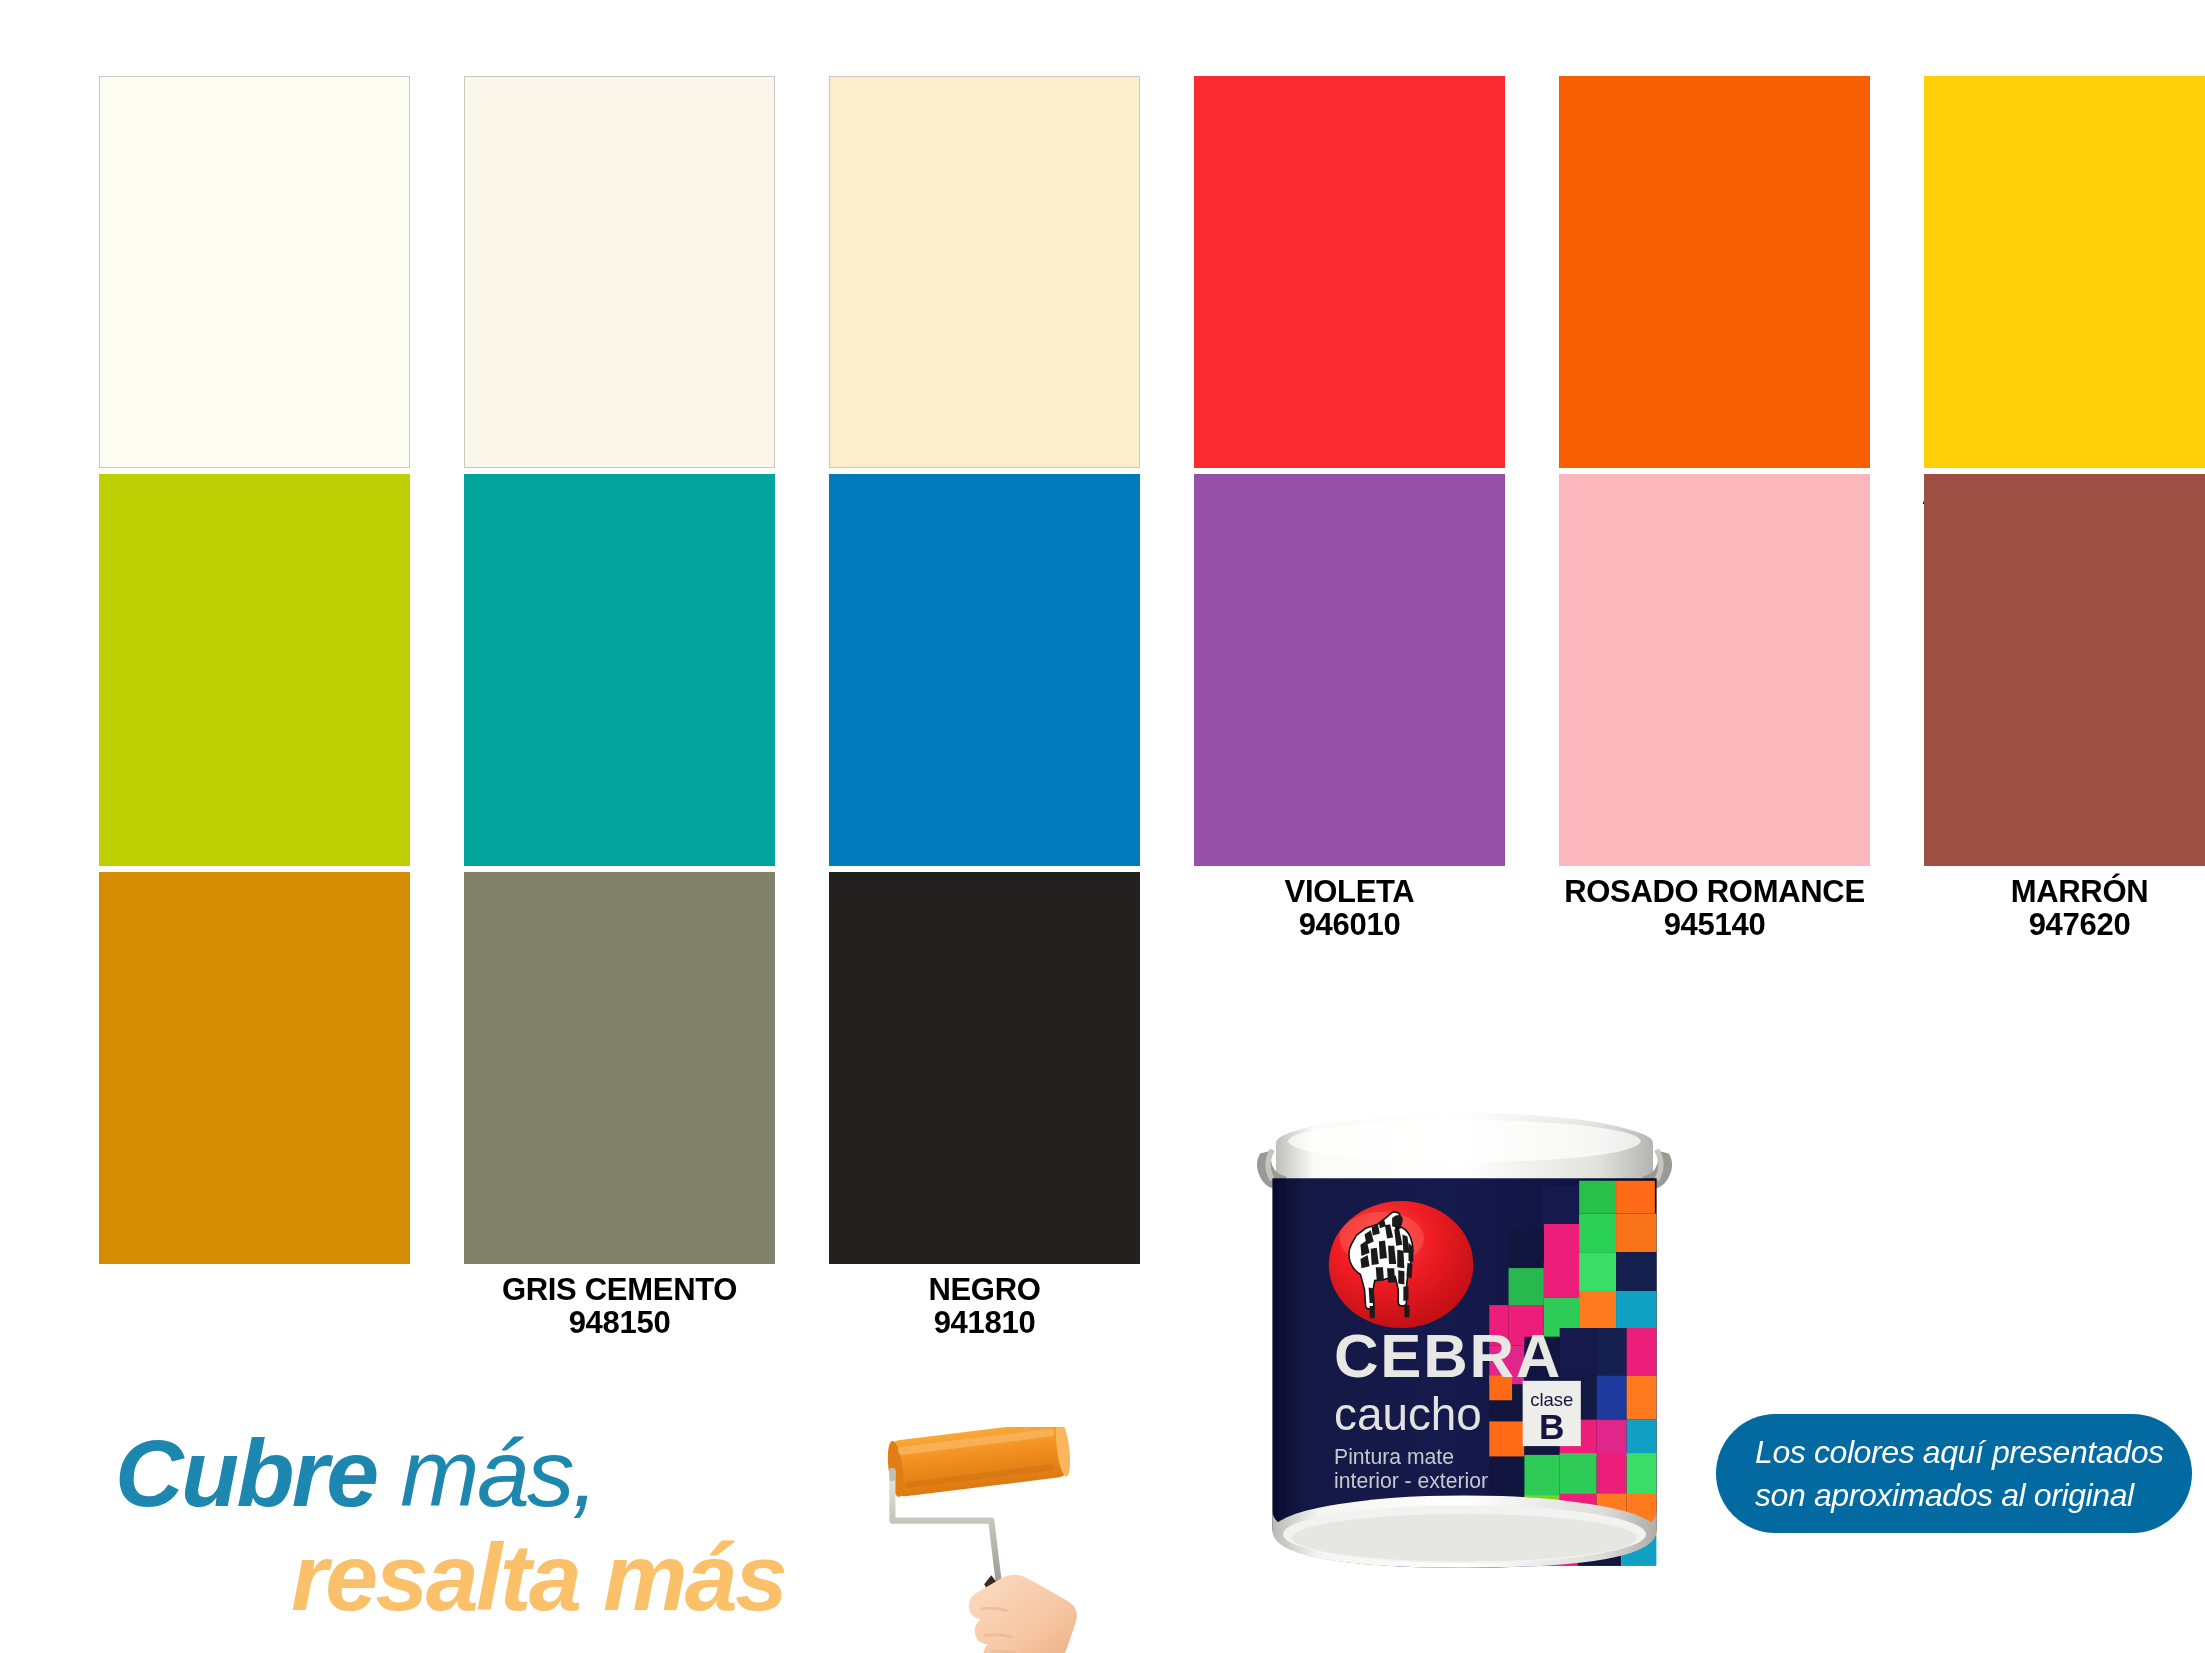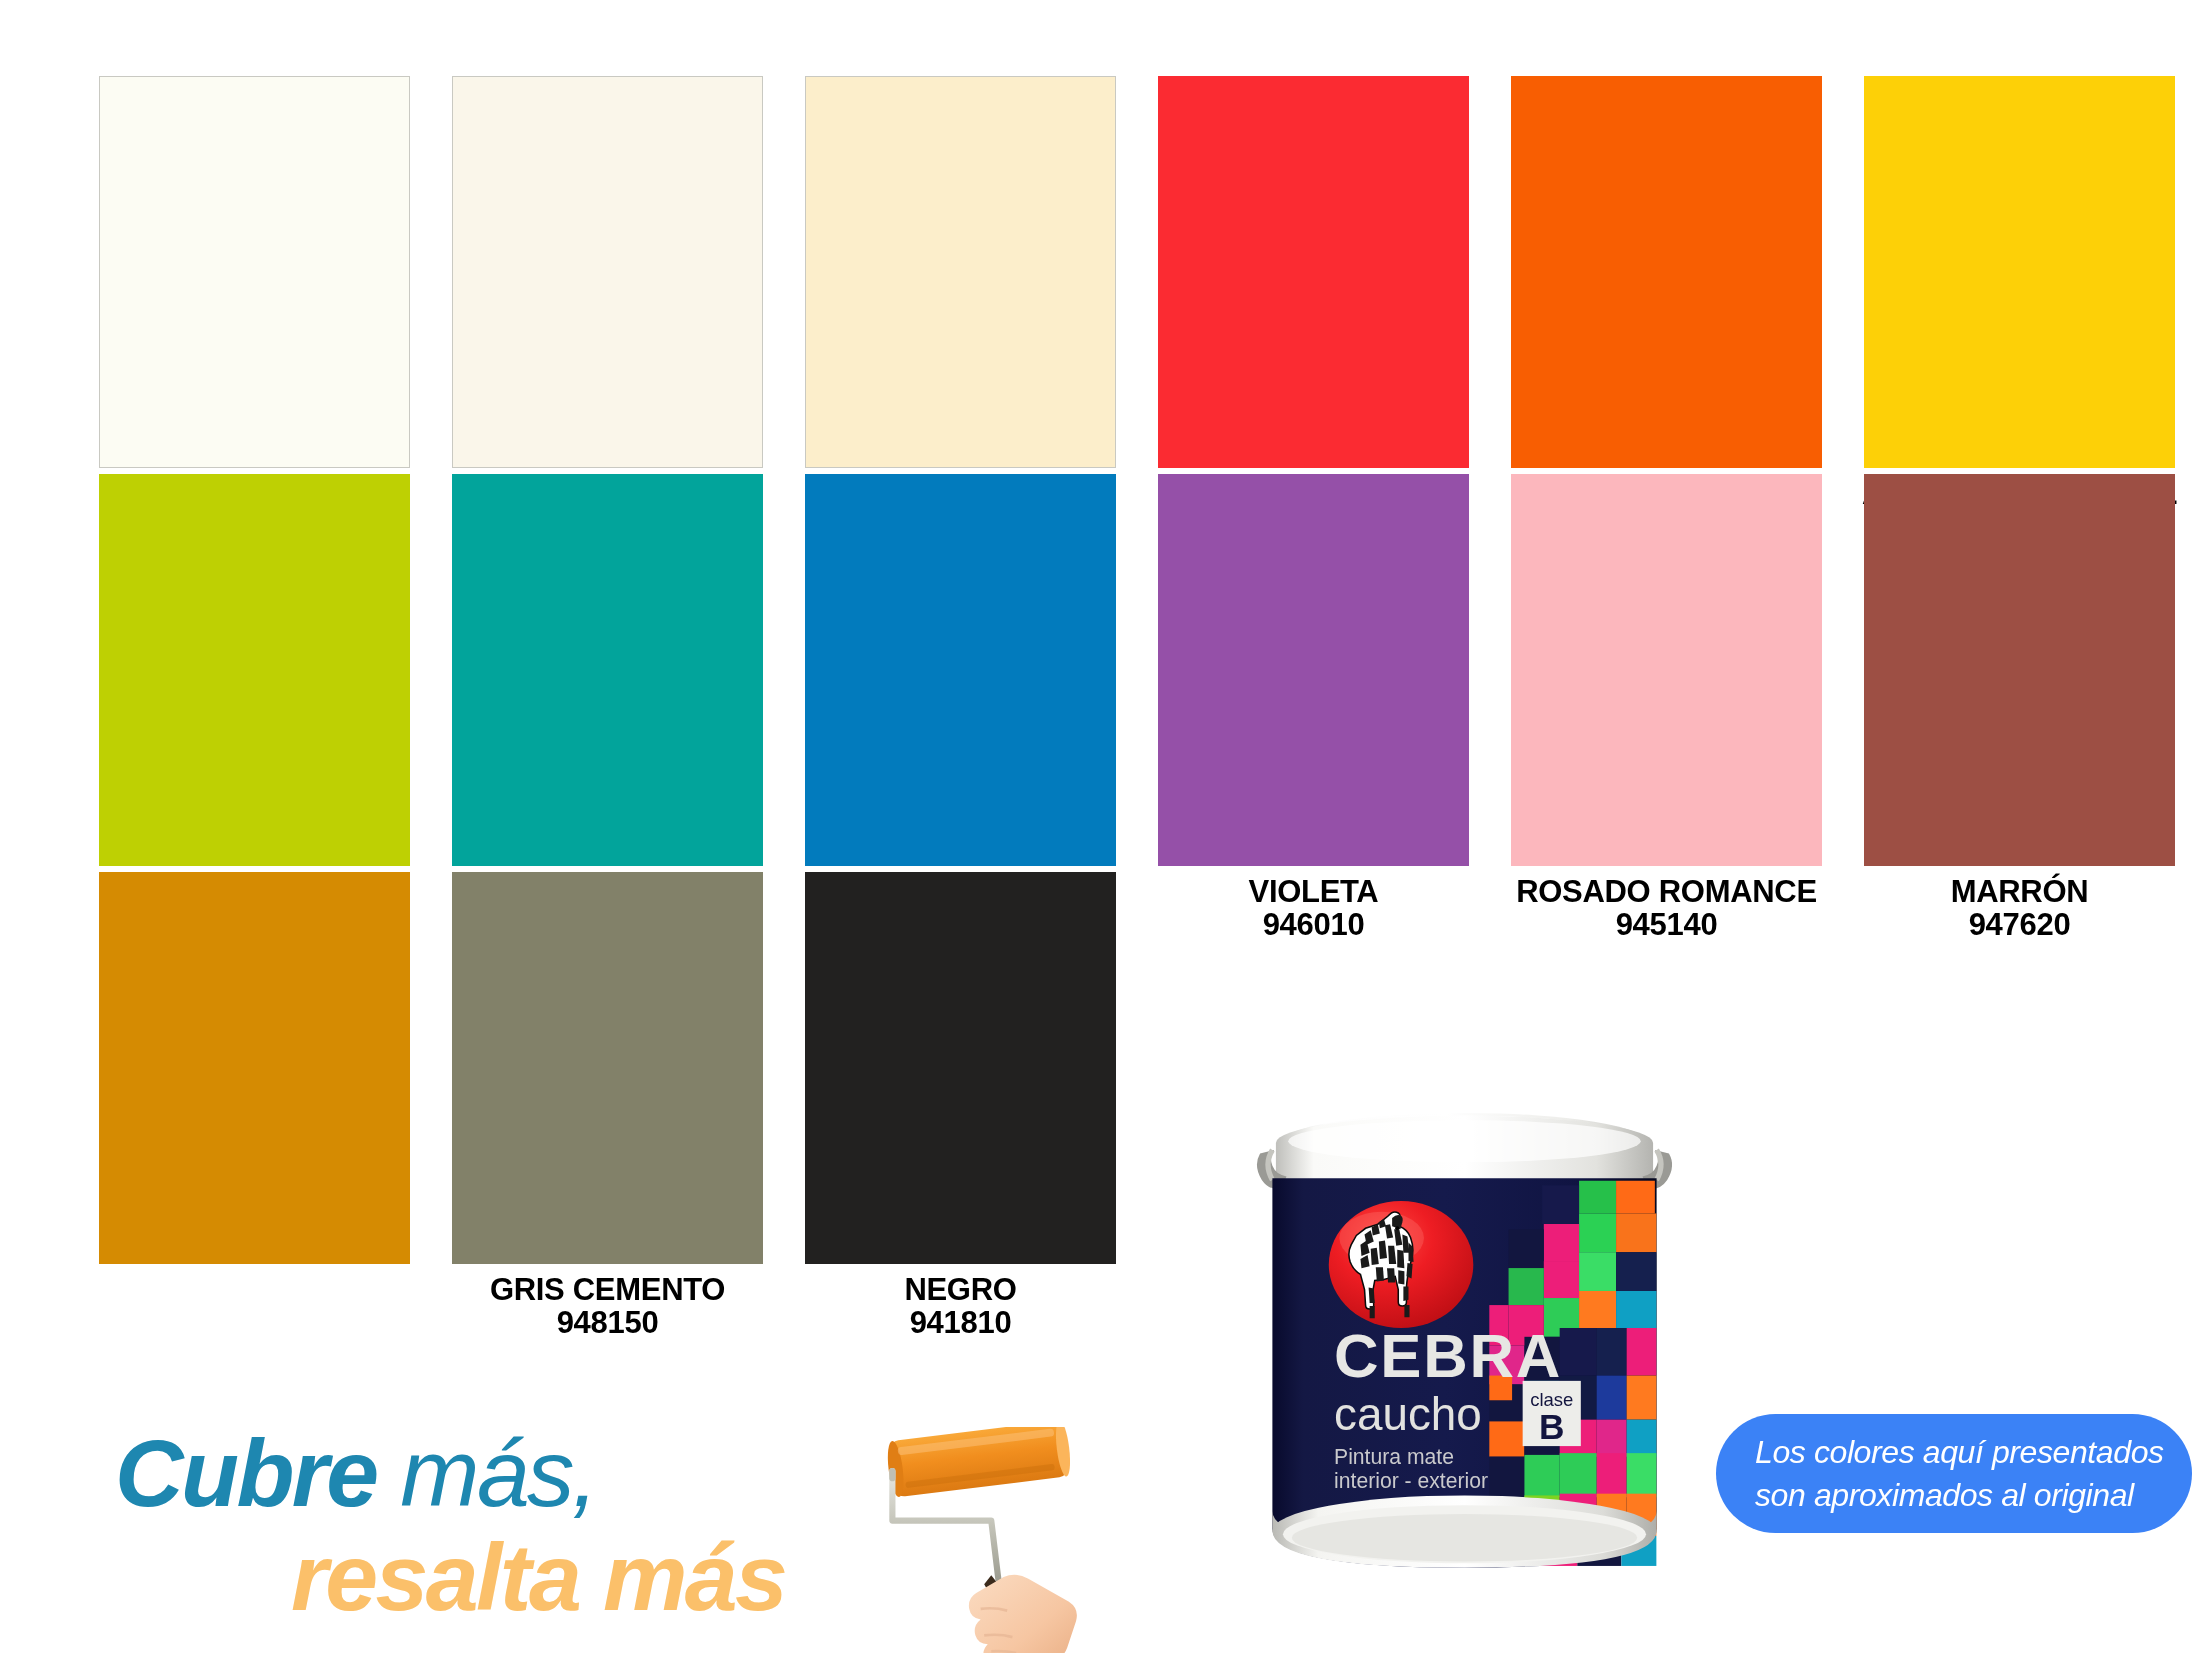--- a/index.html
+++ b/index.html
@@ -22,21 +22,21 @@
     left: 0;
     top: 0;
     width: 2206px;
     height: 1270px;
   }
   .swatch-row {
     position: absolute;
     left: 78px;
     width: 2117px;
     display: flex;
-    gap: 0;
+    gap: 12px;
   }
   #row-1 { top: 76px; }
   #row-2 { top: 474px; }
   #row-3 { top: 872px; }
 
   .swatch-cell {
     width: 353px;
     box-sizing: border-box;
     display: flex;
     flex-direction: column;
@@ -128,21 +128,21 @@
     height: 551px;
   }
 
   
   #disclaimer-badge {
     position: absolute;
     left: 1716px;
     top: 1414px;
     width: 476px;
     height: 119px;
-    background: #3b82f6;
+    background: #0369a1;
     border-radius: 62px;
     display: flex;
     flex-direction: column;
     justify-content: center;
     padding-left: 39px;
     box-sizing: border-box;
   }
   .disclaimer-line {
     color: #ffffff;
     font-size: 32px;

